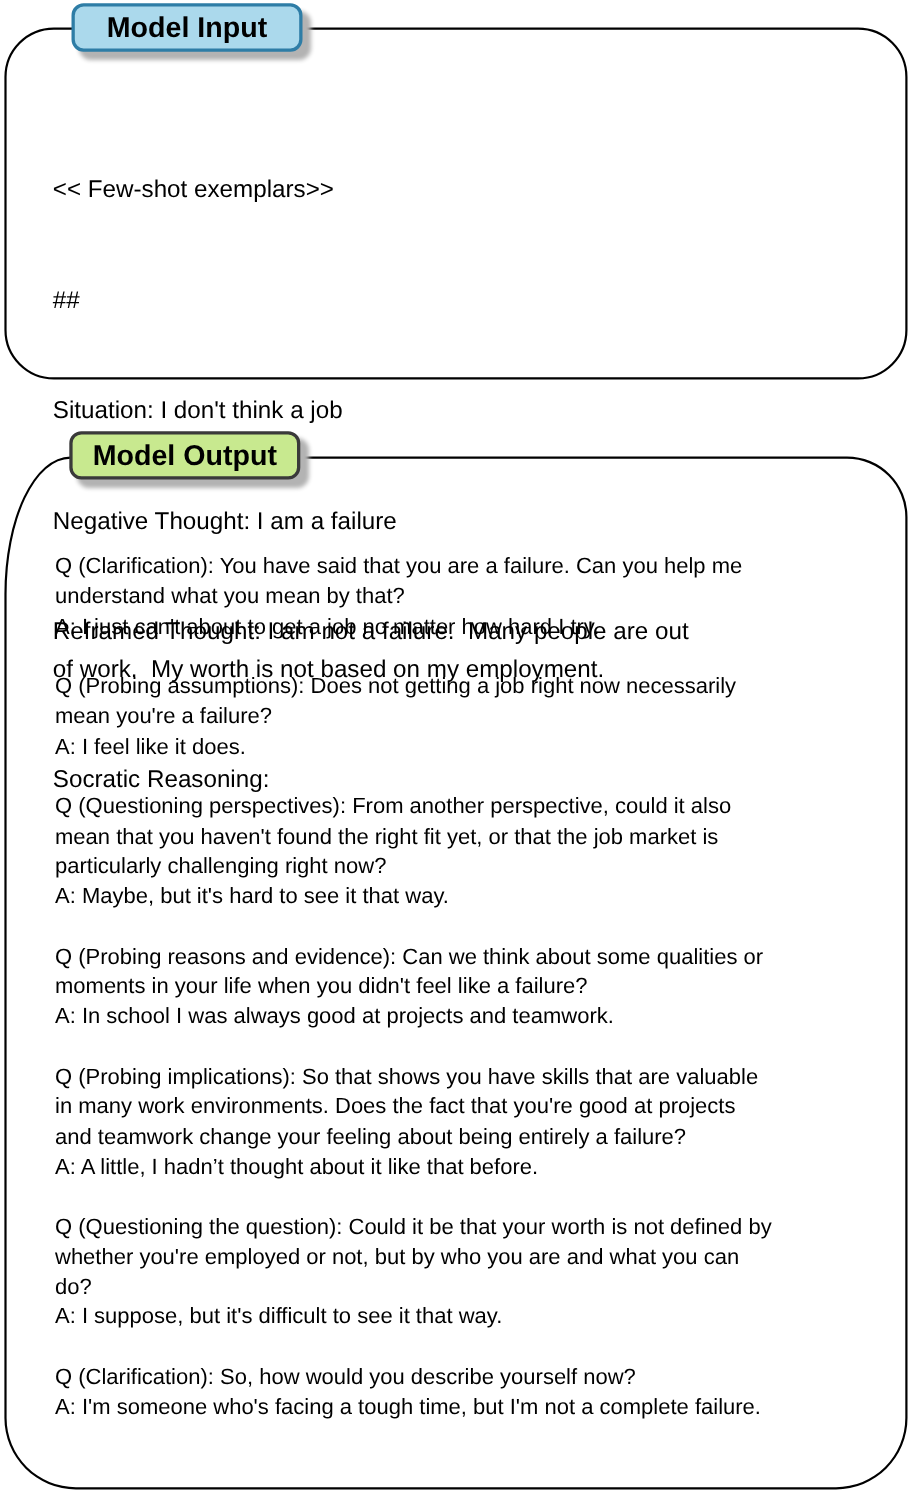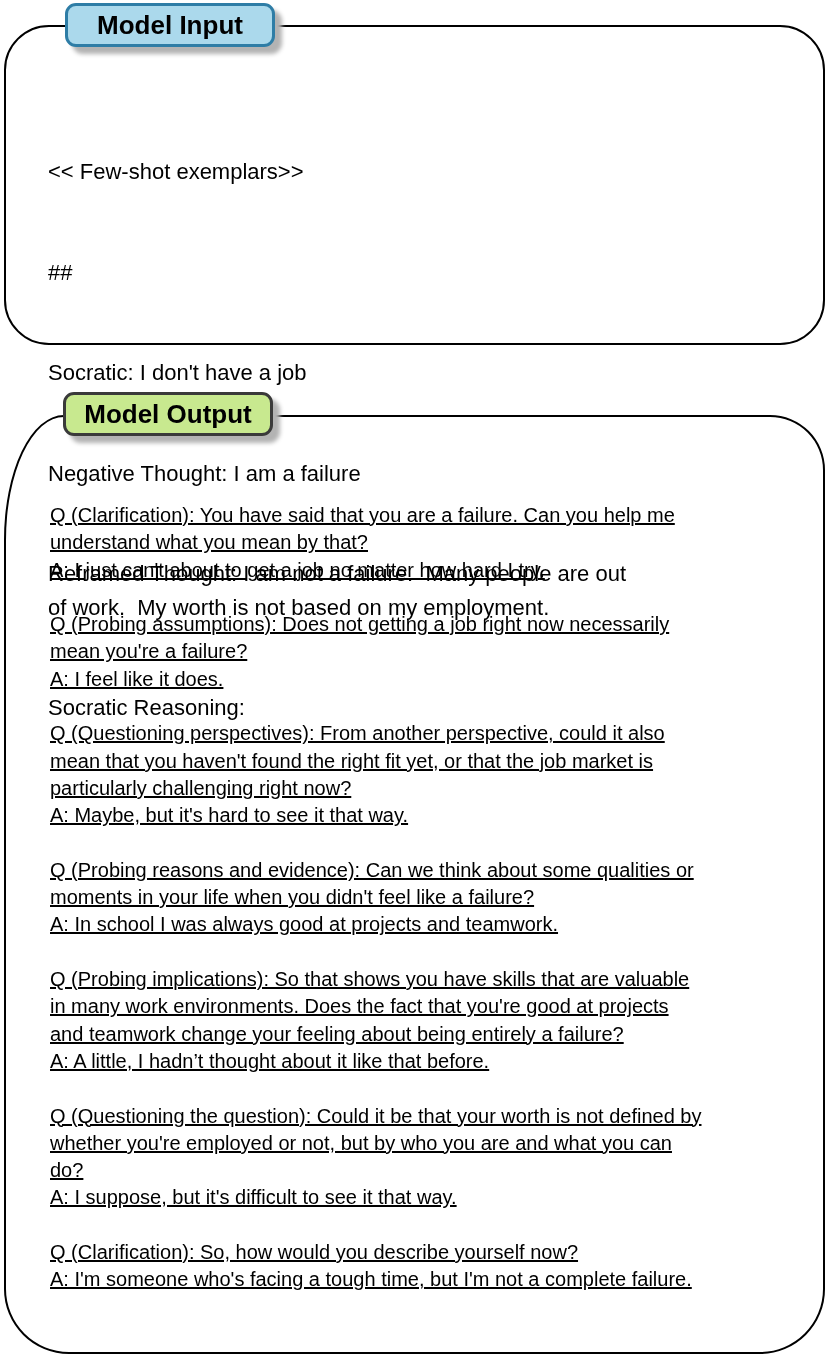--- a/index.html
+++ b/index.html
@@ -87,35 +87,35 @@
     top: 502px;
     width: 762px;
     font-size: 20px;
     line-height: 27.3px;
     z-index: 2;
   }
   .qa {
     margin: 0 0 27.3px 0;
   }
   .qa:last-child { margin-bottom: 8px; }
-  .qa div { white-space: pre-wrap; text-decoration: underline; }
+  .qa div { white-space: pre-wrap; }
 </style>
 </head>
 <body>
 
 <div class="canvas">
 
   <section class="panel panel-input"></section>
   <div class="tag tag-input">
     <span>Model Input</span>
   </div>
   <div class="input-text">
     <div>&lt;&lt; Few-shot exemplars&gt;&gt;</div>
     <div>##</div>
-    <div>Socratic: I don't have a job</div>
+    <div>Situation: I don't think a job</div>
     <div>Negative Thought: I am a failure</div>
     <div>Reframed Thought: I am not a failure.  Many people are out
 of work.  My worth is not based on my employment.</div>
     <div>Socratic Reasoning:</div>
   </div>
 
   <section class="panel panel-output"></section>
   <div class="tag tag-output">
     <span>Model Output</span>
   </div>

